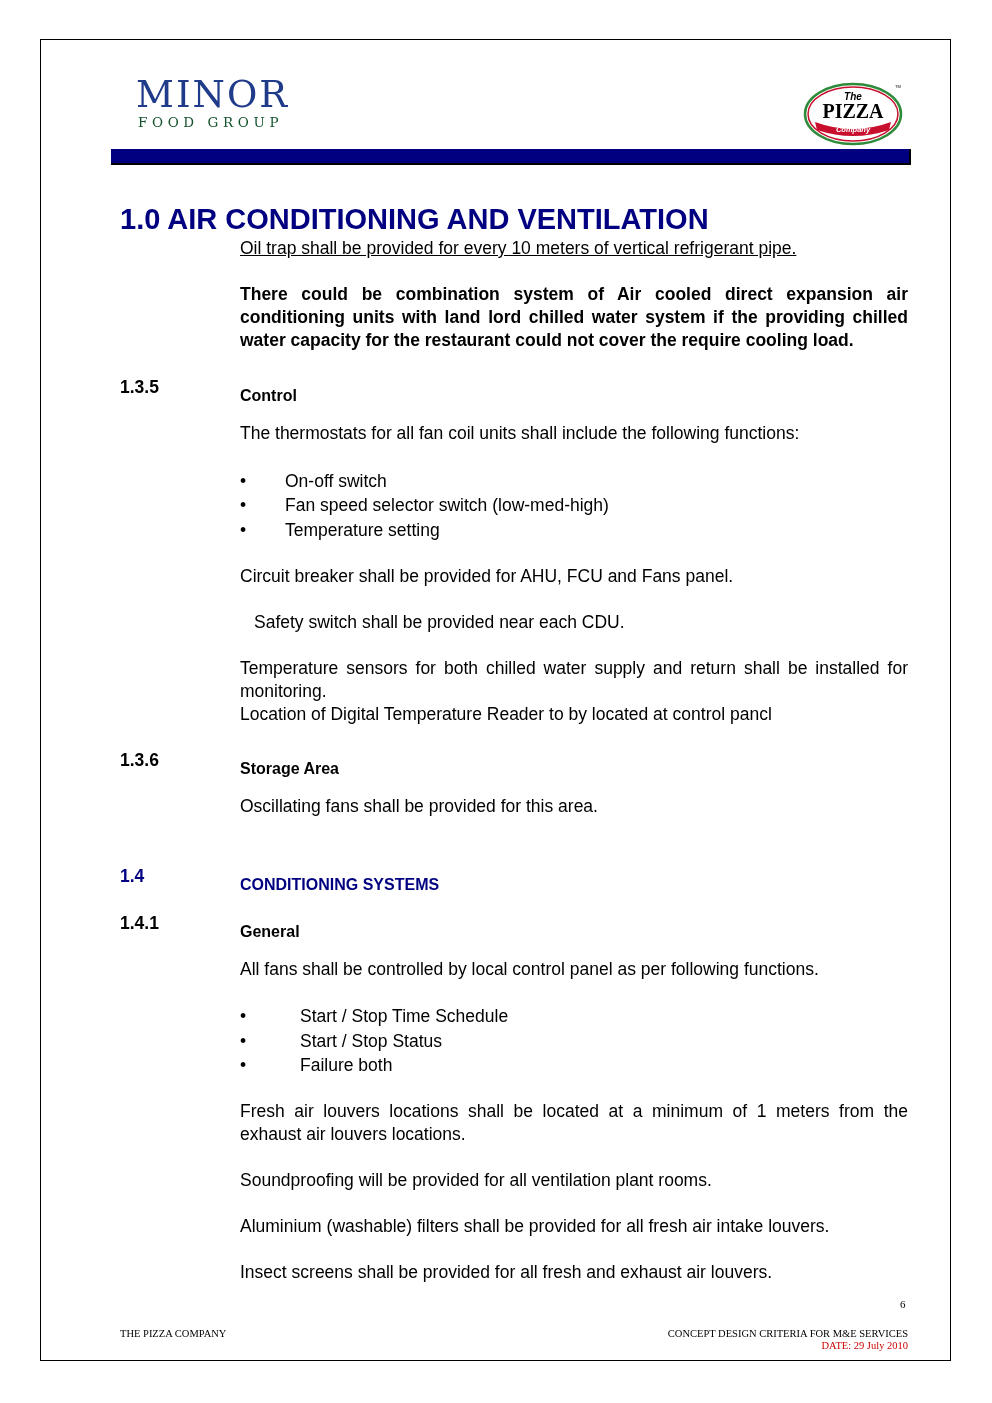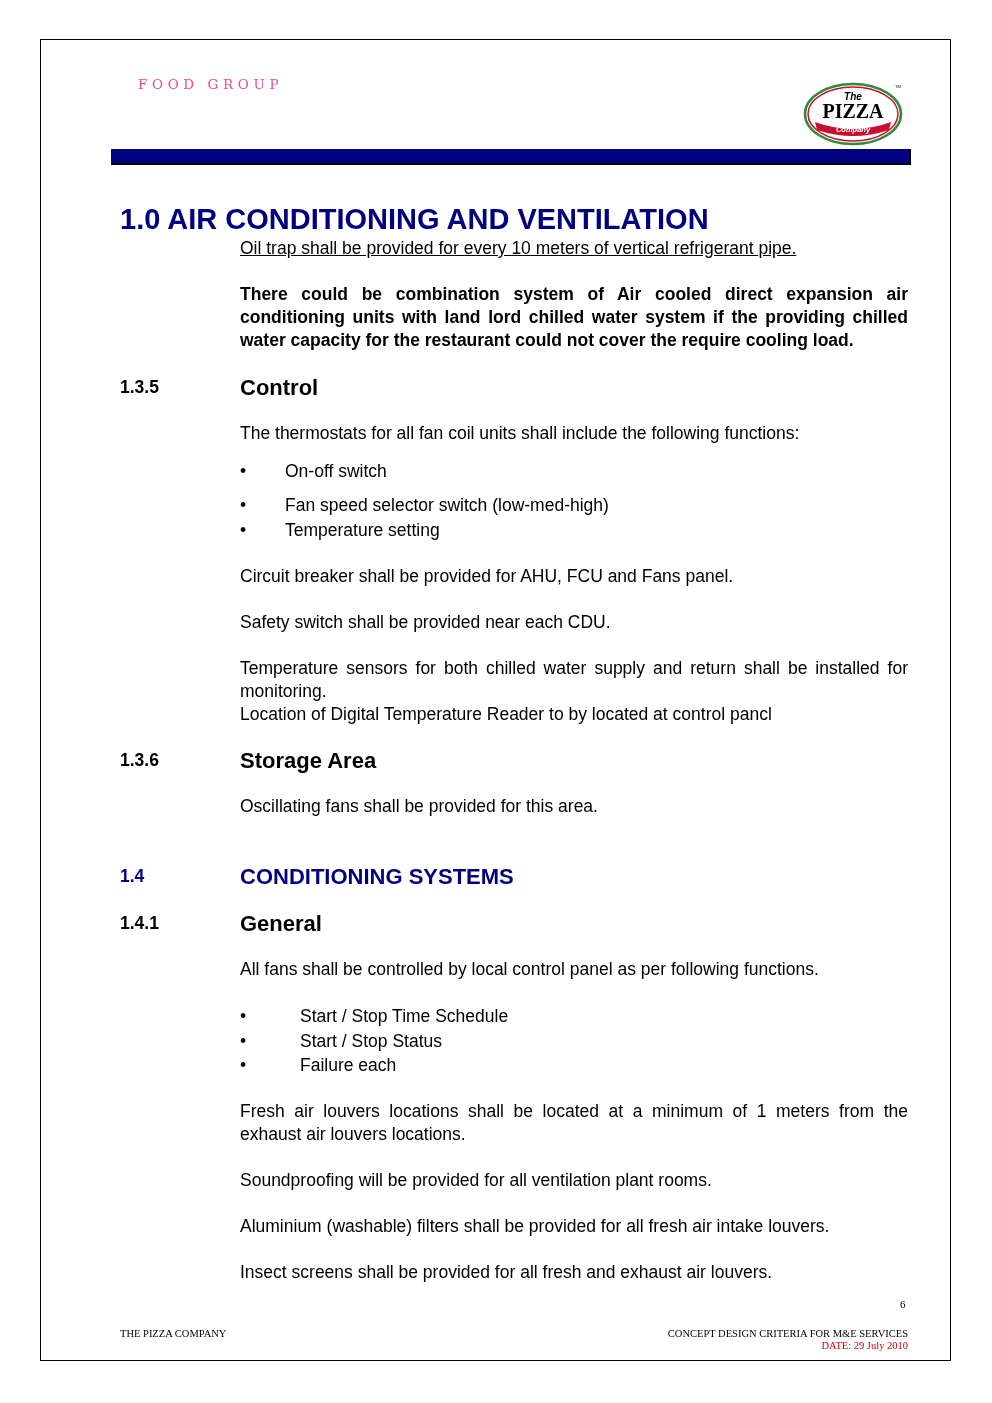--- a/index.html
+++ b/index.html
@@ -3,52 +3,53 @@
   <meta charset="utf-8">
   <style>
     html, body { margin: 0; padding: 0; background: #ffffff; }
     body { width: 992px; height: 1403px; position: relative; overflow: hidden; }
     .page {
       position: absolute; left: 40px; top: 39px; width: 911px; height: 1322px;
       border: 1.5px solid #000; box-sizing: border-box; background: #fff;
     }
     .minor-logo { position: absolute; left: 136px; top: 76px; font-family: "DejaVu Serif", serif; color: #1f3b8a; }
     .minor-logo .big { font-size: 37px; letter-spacing: 2px; line-height: 38px; }
-    .minor-logo .small { font-size: 13.5px; letter-spacing: 4.6px; color: #ec4899; margin-top: 0px; padding-left: 2px; }
+    .minor-logo .small { font-size: 13.5px; letter-spacing: 4.6px; color: #14532d; margin-top: 0px; padding-left: 2px; }
 
     .pizza-logo { position: absolute; left: 803px; top: 80px; width: 102px; height: 66px; }
 
     .header-bar {
       position: absolute; left: 111px; top: 149px; width: 800px; height: 16px;
       background: #000080; border-bottom: 2px solid #000; border-right: 2px solid #000; box-sizing: border-box;
     }
 
     .text { position: absolute; font-family: "Liberation Sans", sans-serif; font-size: 17.5px; color: #000; line-height: 23px; }
     .h1 { position: absolute; left: 120px; top: 201px; font-family: "Liberation Sans", sans-serif; font-weight: bold; font-size: 29px; color: #000080; line-height: 36px; }
     .num { position: absolute; left: 120px; font-family: "Liberation Sans", sans-serif; font-weight: bold; font-size: 17.5px; line-height: 23px; }
-    .sub { position: absolute; left: 240px; font-family: "Liberation Sans", sans-serif; font-weight: bold; font-size: 22px; line-height: 23px; }
+    .sub { position: absolute; left: 240px; font-family: "Liberation Sans", sans-serif; font-weight: bold; font-size: 16px; line-height: 23px; margin-top: 8px; }
     .blue { color: #000080; }
     .para { left: 240px; width: 668px; text-align: justify; }
     .para.last-left { text-align-last: left; }
     .bullet { position: absolute; left: 240px; font-family: "Liberation Sans", sans-serif; font-size: 17.5px; line-height: 24.5px; }
     .bullet .dot { display: inline-block; width: 45px; }
     .bullet.wide .dot { width: 60px; }
 
     .footer { position: absolute; font-family: "Liberation Serif", serif; font-size: 10.5px; }
     .page-num { left: 900px; top: 1298px; font-size: 11px; }
     .foot-left { left: 120px; top: 1328px; }
     .foot-right { right: 84px; top: 1328px; text-align: right; margin-left: 24px; }
     .foot-date { right: 84px; top: 1340px; text-align: center; color: #cc0000; }
   </style>
 </head>
 <body>
 
 <div class="page"></div>
 
 <div class="minor-logo">
+  <div class="big">MINOR</div>
   <div class="small">FOOD GROUP</div>
 </div>
 
 <svg class="pizza-logo" viewBox="0 0 102 66">
   <ellipse cx="50" cy="34" rx="48" ry="30" fill="#fff" stroke="#2e8b3a" stroke-width="2.5"></ellipse>
   <ellipse cx="50" cy="34" rx="45" ry="27" fill="none" stroke="#c8102e" stroke-width="1.5"></ellipse>
   <text x="50" y="20" text-anchor="middle" font-family="Liberation Sans, sans-serif" font-weight="bold" font-style="italic" font-size="10" fill="#000">The</text>
   <text x="50" y="38" text-anchor="middle" font-family="Liberation Serif, serif" font-weight="bold" font-size="20" fill="#000">PIZZA</text>
   <path d="M12 42 Q50 56 88 42 L86 50 Q50 62 14 50 Z" fill="#c8102e"></path>
   <text x="50" y="52" text-anchor="middle" font-family="Liberation Sans, sans-serif" font-weight="bold" font-style="italic" font-size="7.5" fill="#fff">Company</text>
@@ -58,43 +59,43 @@
 <div class="header-bar"></div>
 
 <div class="h1">1.0  AIR CONDITIONING AND VENTILATION</div>
 <div class="text para" style="top:237px;text-decoration:underline;">Oil trap shall be provided for every 10 meters of vertical refrigerant pipe.</div>
 <div class="text para last-left" style="top:283px;font-weight:bold;">There could be combination system of Air cooled direct expansion air conditioning units with land lord chilled water system if the providing chilled water capacity for the restaurant could not cover the require cooling load.</div>
 
 <div class="num" style="top:376px;">1.3.5</div>
 <div class="sub" style="top:376px;">Control</div>
 <div class="text para" style="top:422px;">The thermostats for all fan coil units shall include the following functions:</div>
 
-<div class="bullet" style="top:459px;"><span class="dot">•</span><span>On-off switch</span></div>
+<div class="bullet" style="top:469px;"><span class="dot">•</span><span>On-off switch</span></div>
 <div class="bullet" style="top:493px;"><span class="dot">•</span><span>Fan speed selector switch (low-med-high)</span></div>
 <div class="bullet" style="top:518px;"><span class="dot">•</span><span>Temperature setting</span></div>
 
 <div class="text para" style="top:565px;">Circuit breaker shall be provided for AHU, FCU and Fans panel.</div>
-<div class="text para" style="top:611px;">Safety switch shall be provided near each CDU.</div>
+<div class="text para" style="top:611px;margin-left:14px;">Safety switch shall be provided near each CDU.</div>
 <div class="text para last-left" style="top:657px;">Temperature sensors for both chilled water supply and return shall be installed for monitoring.</div>
 <div class="text para" style="top:703px;">Location of Digital Temperature Reader to by located at control pancl</div>
 
 <div class="num" style="top:749px;">1.3.6</div>
 <div class="sub" style="top:749px;">Storage Area</div>
 <div class="text para" style="top:795px;">Oscillating fans shall be provided for this area.</div>
 
 <div class="num blue" style="top:865px;text-align:center;">1.4</div>
 <div class="sub blue" style="top:865px;">CONDITIONING SYSTEMS</div>
 
 <div class="num" style="top:912px;">1.4.1</div>
 <div class="sub" style="top:912px;">General</div>
 <div class="text para" style="top:958px;">All fans shall be controlled by local control panel as per following functions.</div>
 
 <div class="bullet wide" style="top:1004px;"><span class="dot">•</span><span>Start / Stop Time Schedule</span></div>
 <div class="bullet wide" style="top:1029px;"><span class="dot">•</span><span>Start / Stop Status</span></div>
-<div class="bullet wide" style="top:1053px;"><span class="dot">•</span><span>Failure each</span></div>
+<div class="bullet wide" style="top:1053px;"><span class="dot">•</span><span>Failure both</span></div>
 
 <div class="text para last-left" style="top:1100px;">Fresh air louvers locations shall be located at a minimum of 1 meters from the exhaust air louvers locations.</div>
 <div class="text para" style="top:1169px;">Soundproofing will be provided for all ventilation plant rooms.</div>
 <div class="text para" style="top:1215px;">Aluminium (washable) filters shall be provided for all fresh air intake louvers.</div>
 <div class="text para" style="top:1261px;">Insect screens shall be provided for all fresh and exhaust air louvers.</div>
 
 <div class="footer page-num">6</div>
 <div class="footer foot-left">THE PIZZA COMPANY</div>
 <div class="footer foot-right">CONCEPT DESIGN CRITERIA FOR M&amp;E SERVICES</div>
 <div class="footer foot-date">DATE:  29 July 2010</div>

